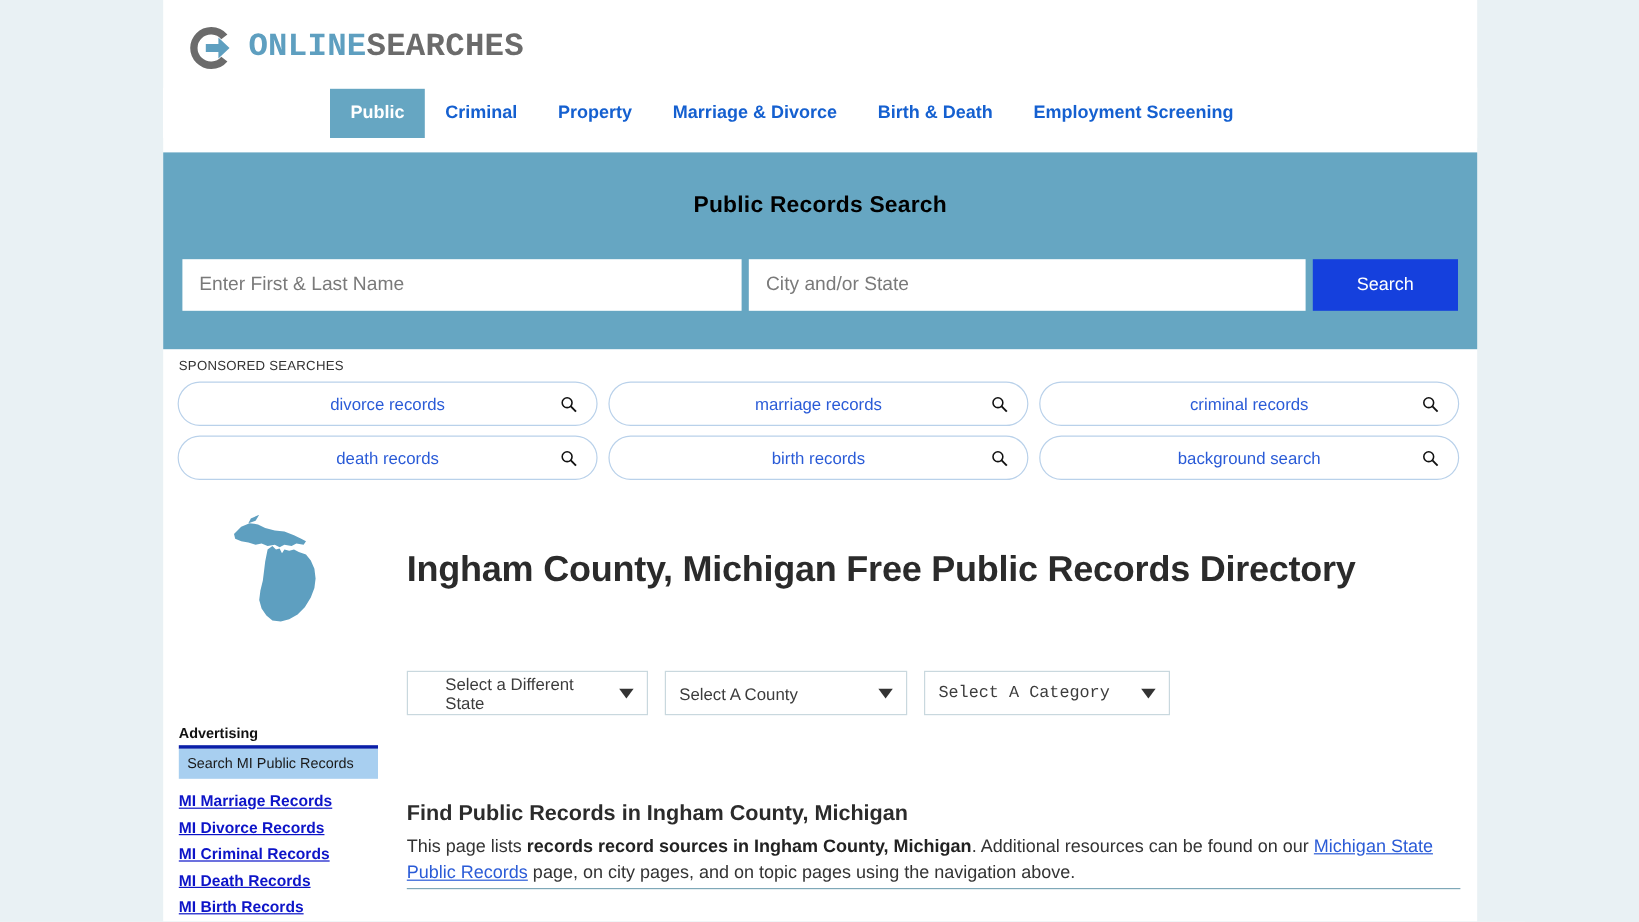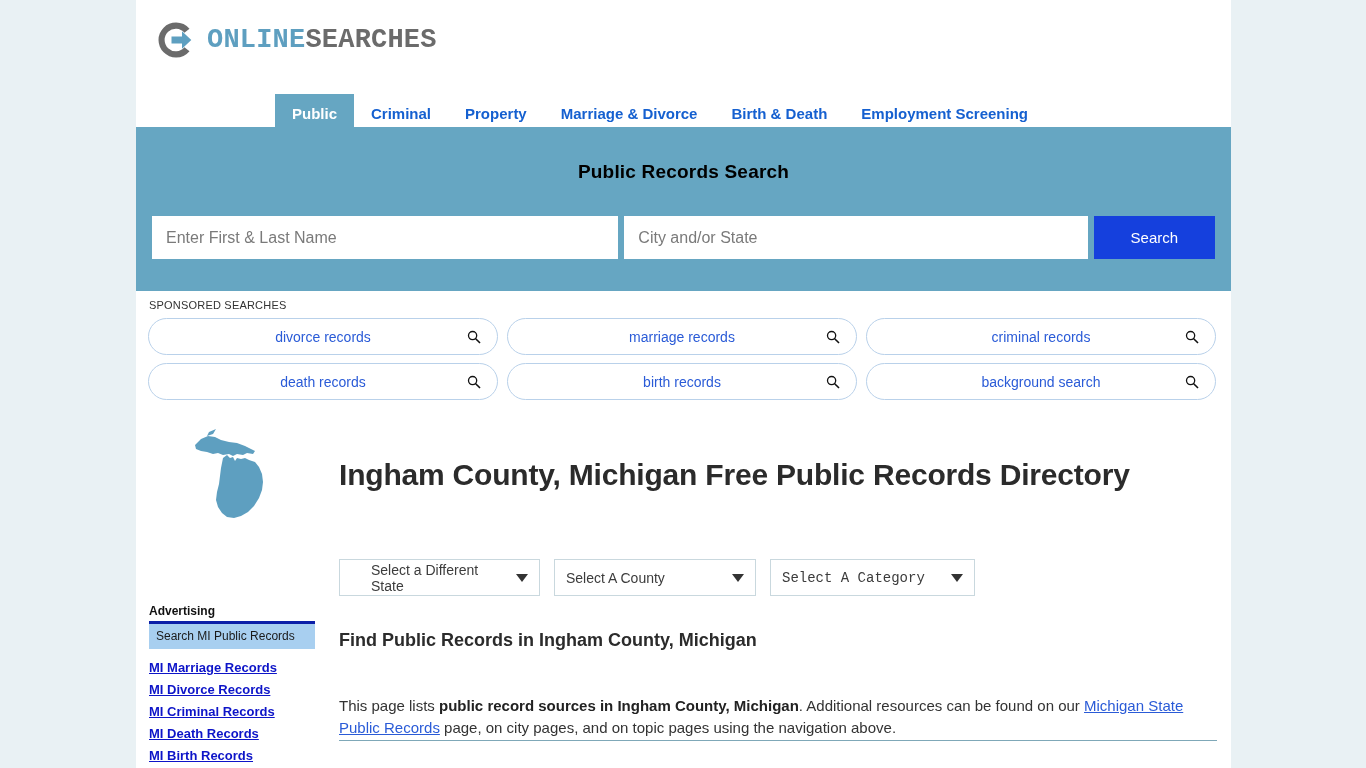--- a/index.html
+++ b/index.html
@@ -45,21 +45,21 @@
     letter-spacing: 0.2px;
     white-space: nowrap;
   }
   .logo-online { color: #5e9fc0; }
   .logo-searches { color: #6b6b6b; }
 
   
   .nav {
     position: absolute;
     left: 0;
-    top: 93px;
+    top: 73px;
     width: 1095px;
     height: 42px;
     display: flex;
     align-items: flex-end;
     padding-left: 139px;
     background: #ffffff;
   }
   .nav-item {
     font-size: 15px;
     font-weight: bold;
@@ -248,21 +248,21 @@
     color: #0d14c8;
     text-decoration: underline;
     margin-bottom: 7px;
     cursor: pointer;
   }
 
   
   .section-head {
     position: absolute;
     left: 203px;
-    top: 615px;
+    top: 652px;
     font-size: 18px;
     font-weight: bold;
     color: #2b2b2b;
   }
   .body-copy {
     position: absolute;
     left: 203px;
     top: 680px;
     width: 862px;
     font-size: 15px;
@@ -412,18 +412,18 @@
           <a class="ad-link">MI Divorce Records</a>
           <a class="ad-link">MI Criminal Records</a>
           <a class="ad-link">MI Death Records</a>
           <a class="ad-link">MI Birth Records</a>
         </div>
       </div>
     </div>
 
     <h2 class="section-head">Find Public Records in Ingham County, Michigan</h2>
 
-    <p class="body-copy"><span>This page lists </span><b>public record sources in Ingham County, Michigan</b><span>. Additional resources can be found on our </span><a class="inline-link">Michigan State Public Records</a><span> page, on city pages, and on topic pages using the navigation above.</span></p>
+    <p class="body-copy"><span>This page lists </span><b>records record sources in Ingham County, Michigan</b><span>. Additional resources can be found on our </span><a class="inline-link">Michigan State Public Records</a><span> page, on city pages, and on topic pages using the navigation above.</span></p>
 
     <div class="divider"></div>
 
   </div>
 </div>
 
 </body></html>

